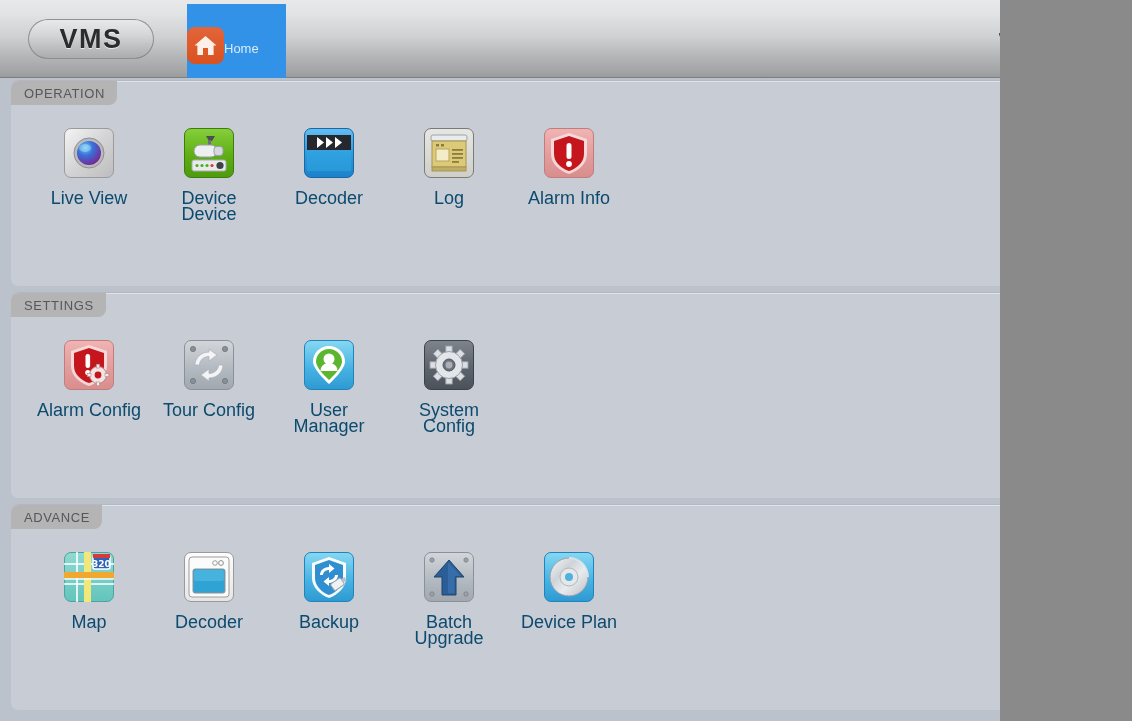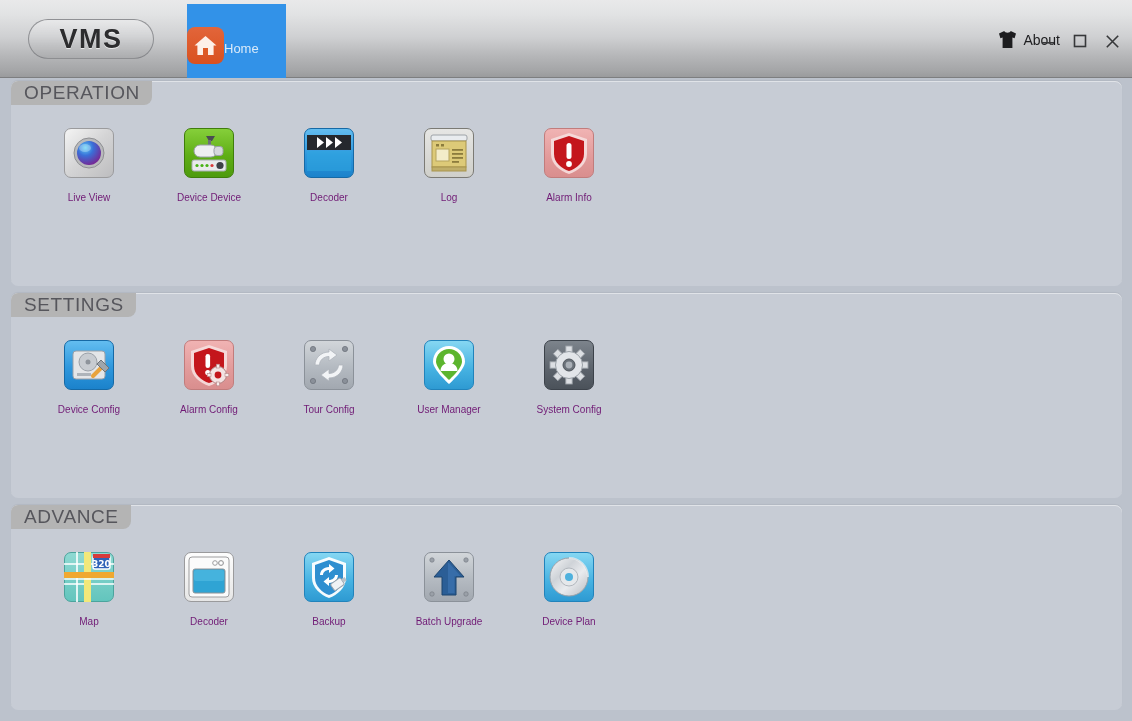--- a/index.html
+++ b/index.html
@@ -7,21 +7,21 @@
   html, body {
     width: 1132px;
     height: 721px;
     overflow: hidden;
     font-family: "Liberation Sans", sans-serif;
     background: #8a8a8a;
   }
 
   #app {
     position: relative;
-    width: 1132px;
+    width: 1000px;
     height: 721px;
     background: #c7cdd6;
     overflow: hidden;
   }
 
   
   #titlebar {
     position: absolute;
     left: 0; top: 0;
     width: 1132px; height: 78px;
@@ -123,21 +123,21 @@
 
   .section-tab {
     position: absolute;
     left: 0; top: 0;
     height: 24px;
     padding: 0 12px 0 13px;
     background: #b4b4b4;
     border-bottom-right-radius: 8px;
     border-top-left-radius: 7px;
     display: flex; align-items: center;
-    font-size: 19px;
+    font-size: 13px;
     letter-spacing: .6px;
     color: #56565c;
   }
 
   .icon-row {
     position: absolute;
     left: 0; top: 47px;
     width: 100%;
     display: flex;
     padding-left: 18px;
@@ -149,23 +149,23 @@
     flex-direction: column;
     align-items: center;
     cursor: pointer;
   }
   .app-icon .glyph {
     width: 50px; height: 50px;
     position: relative;
   }
   .app-icon .caption {
     margin-top: 12px;
-    font-size: 10px;
+    font-size: 18px;
     line-height: 16px;
-    color: #701a75;
+    color: #0c4a6e;
     text-align: center;
     max-width: 110px;
   }
 
   
   .tile {
     position: absolute; inset: 0;
     border-radius: 7px;
   }
   .tile-silver {
@@ -348,36 +348,20 @@
           <div class="caption">Alarm Info</div>
         </div>
 
       </div>
     </div>
 
     <div class="panel p1">
       <div class="section-tab">SETTINGS</div>
       <div class="icon-row">
 
-        <div class="app-icon">
-          <div class="glyph">
-            <div class="tile tile-blue"></div>
-            <svg style="position:absolute;inset:0" width="50" height="50" viewBox="0 0 50 50">
-              <rect x="9" y="11" width="32" height="28" rx="3" fill="#e4e6e8" stroke="#9ba1a8"></rect>
-              <circle cx="24" cy="22" r="9" fill="#c8ccd1" stroke="#9ba1a8"></circle>
-              <circle cx="24" cy="22" r="2.5" fill="#8e949b"></circle>
-              <g fill="#aeb4ba">
-                  <rect x="13" y="33" width="14" height="3"></rect>
-                </g>
-              <path d="M29 36 L40 25" stroke="#e8a33d" stroke-width="4" stroke-linecap="round"></path>
-              <path d="M37 20 L45 28 L41 32 L33 24 Z" fill="#9fa5ab" stroke="#6f757b"></path>
-            </svg>
-          </div>
-          <div class="caption">Device Config</div>
-        </div>
 
         <div class="app-icon">
           <div class="glyph">
             <div class="tile tile-red"></div>
             <svg style="position:absolute;inset:0" width="50" height="50" viewBox="0 0 50 50">
               <path d="M25 5 L43 11 L43 26 C43 36 34 43 25 46 C16 43 7 36 7 26 L7 11 Z" fill="#f6dede" opacity=".9"></path>
               <path d="M25 8 L40 13 L40 26 C40 34.5 32.5 40.5 25 43 C17.5 40.5 10 34.5 10 26 L10 13 Z" fill="#c4161c"></path>
               <rect x="21.5" y="14" width="4.6" height="14" rx="2.3" fill="#ffffff"></rect>
               <circle cx="23.8" cy="32.5" r="2.6" fill="#ffffff"></circle>
               <g transform="translate(34,35)">

